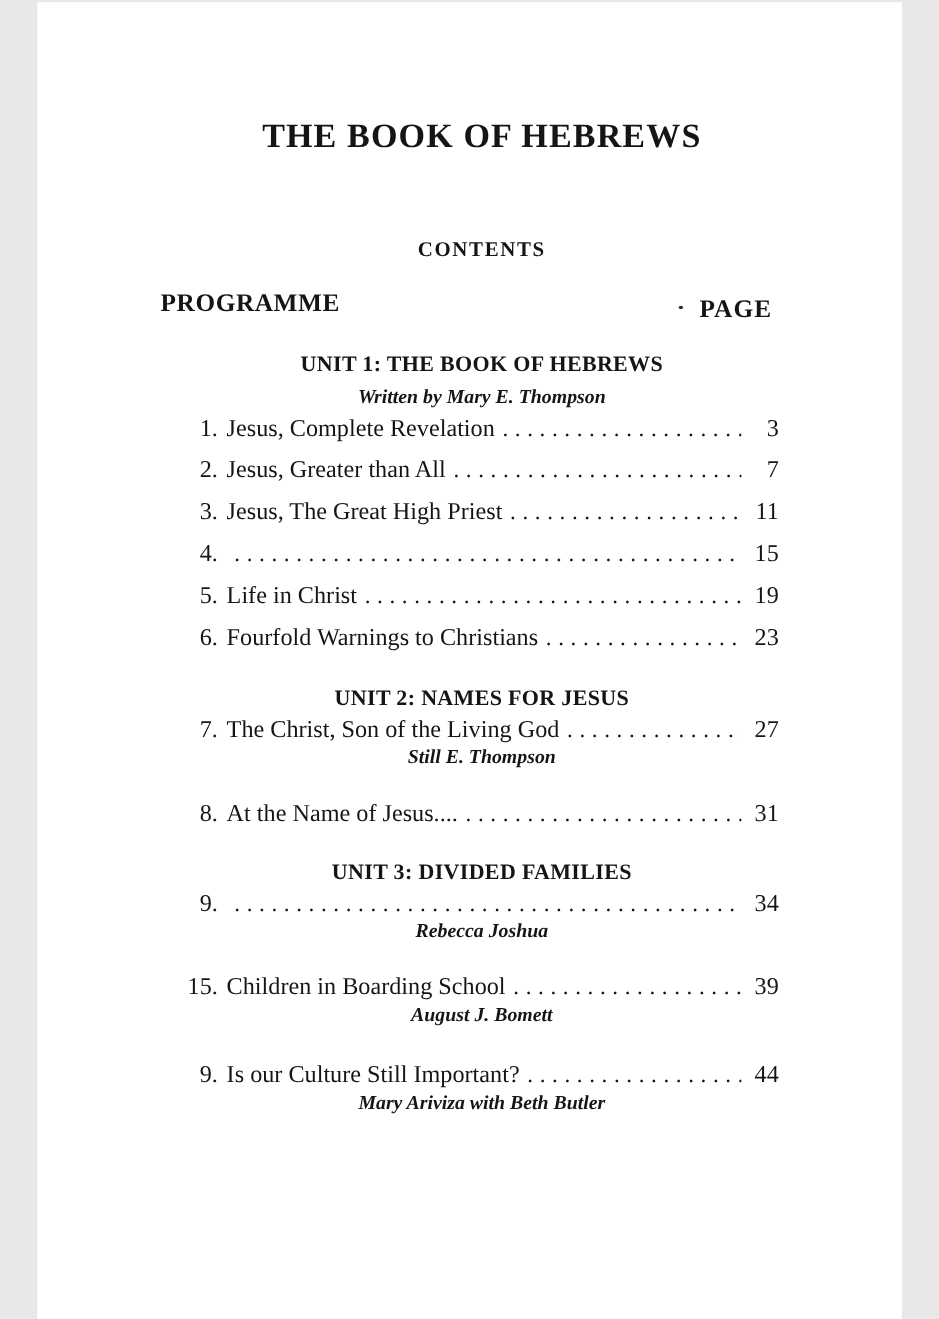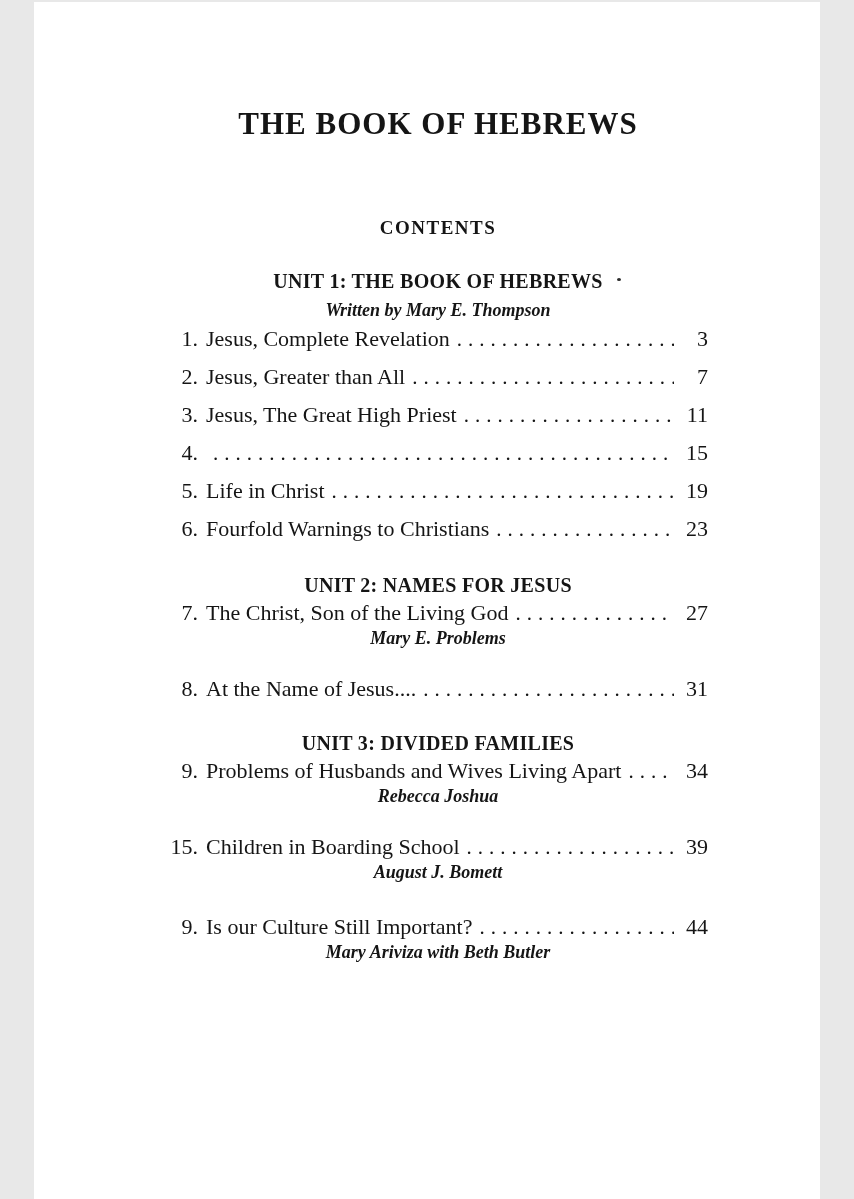--- a/index.html
+++ b/index.html
@@ -85,20 +85,24 @@
 </style>
 </head>
 <body>
 
 <div class="sheet">
 
   <h1 class="title center">THE BOOK OF HEBREWS</h1>
 
   <h2 class="contents center">CONTENTS</h2>
 
+  <div class="cols">
+    <span>PROGRAMME</span>
+    <span class="col-page">PAGE</span>
+  </div>
 
   <div class="speck"></div>
 
   <section>
     <h3 class="unit-heading center" style="margin-top:28px">UNIT 1: THE BOOK OF HEBREWS</h3>
     <div class="byline center" style="margin-top:6px">Written by Mary E. Thompson</div>
 
     <div class="entry">
       <span class="num">1.</span>
       <span class="etitle">Jesus, Complete Revelation</span>
@@ -138,36 +142,35 @@
 
   <section>
     <h3 class="unit-heading center" style="margin-top:24px">UNIT 2: NAMES FOR JESUS</h3>
 
     <div class="entry tight">
       <span class="num">7.</span>
       <span class="etitle">The Christ, Son of the Living God</span>
       <span class="leader"></span>
       <span class="pg">27</span>
     </div>
-    <div class="author center">Mary E. Problems</div>
+    <div class="author center">Still E. Thompson</div>
 
     <div class="entry tight" style="margin-top:26px">
       <span class="num">8.</span>
       <span class="etitle">At the Name of Jesus....</span>
       <span class="leader"></span>
       <span class="pg">31</span>
     </div>
   </section>
 
   <section>
     <h3 class="unit-heading center" style="margin-top:26px">UNIT 3: DIVIDED FAMILIES</h3>
 
     <div class="entry tight">
       <span class="num">9.</span>
-      <span class="etitle">Problems of Husbands and Wives Living Apart</span>
       <span class="leader"></span>
       <span class="pg">34</span>
     </div>
     <div class="author center">Rebecca Joshua</div>
 
     <div class="entry tight" style="margin-top:26px">
       <span class="num">15.</span>
       <span class="etitle">Children in Boarding School</span>
       <span class="leader"></span>
       <span class="pg">39</span>

